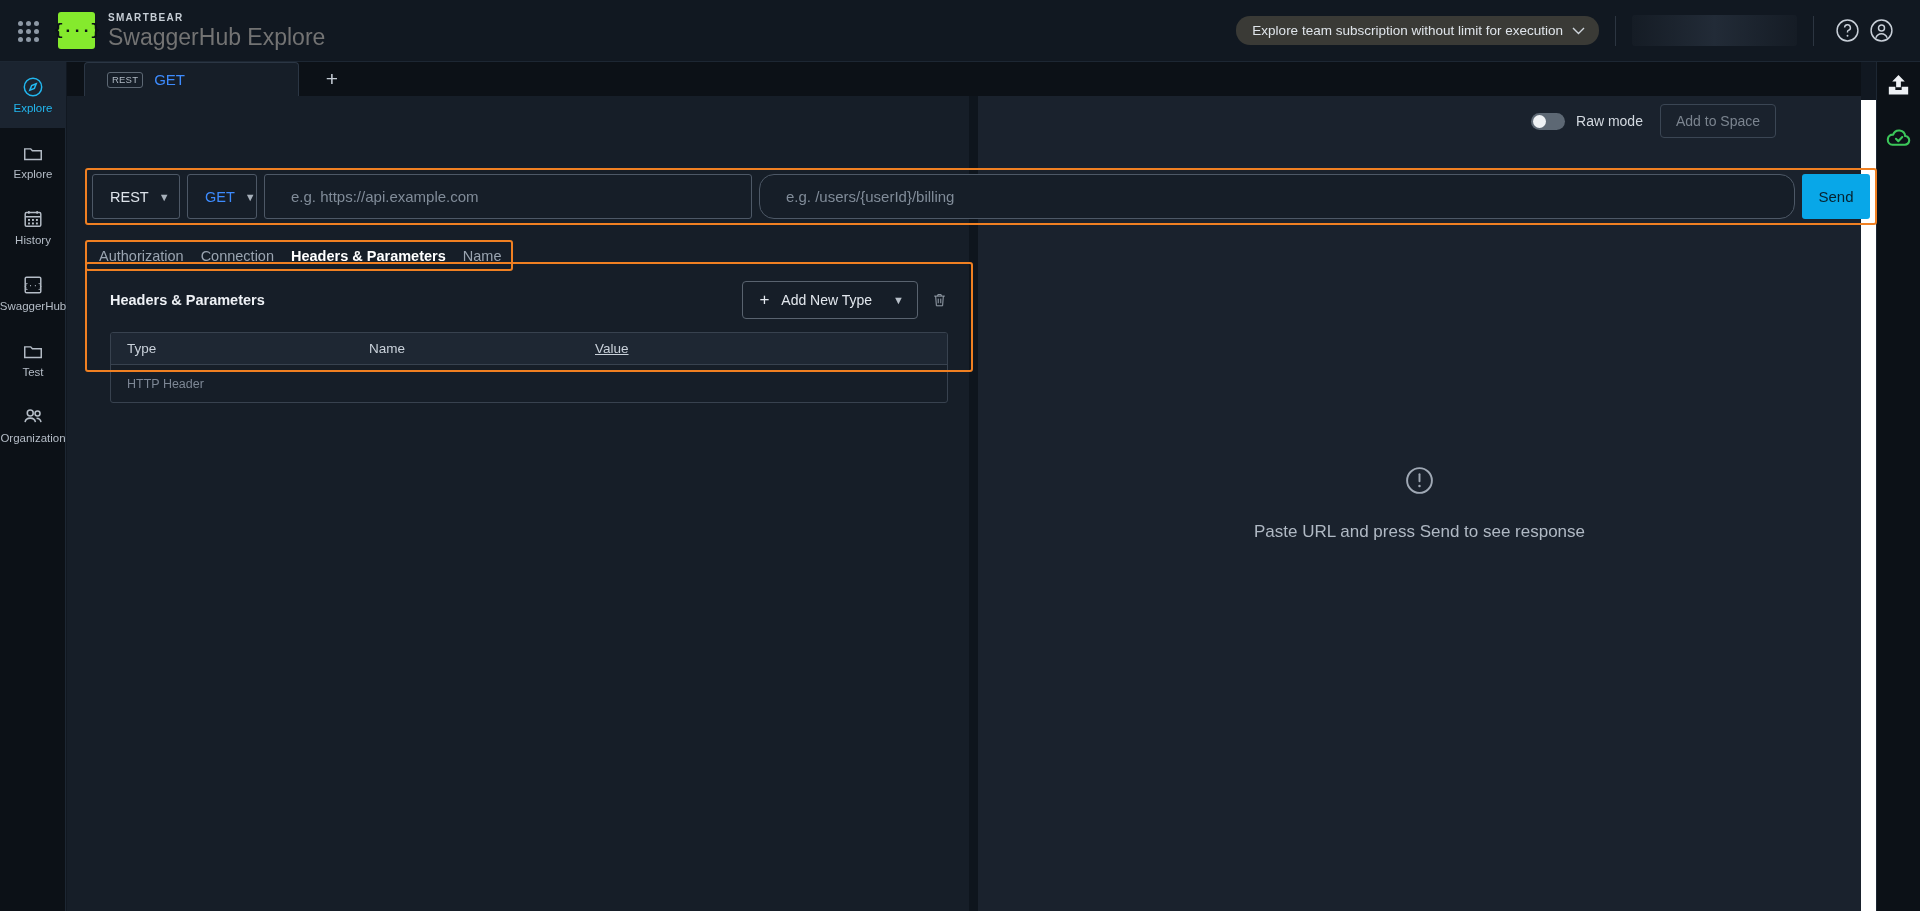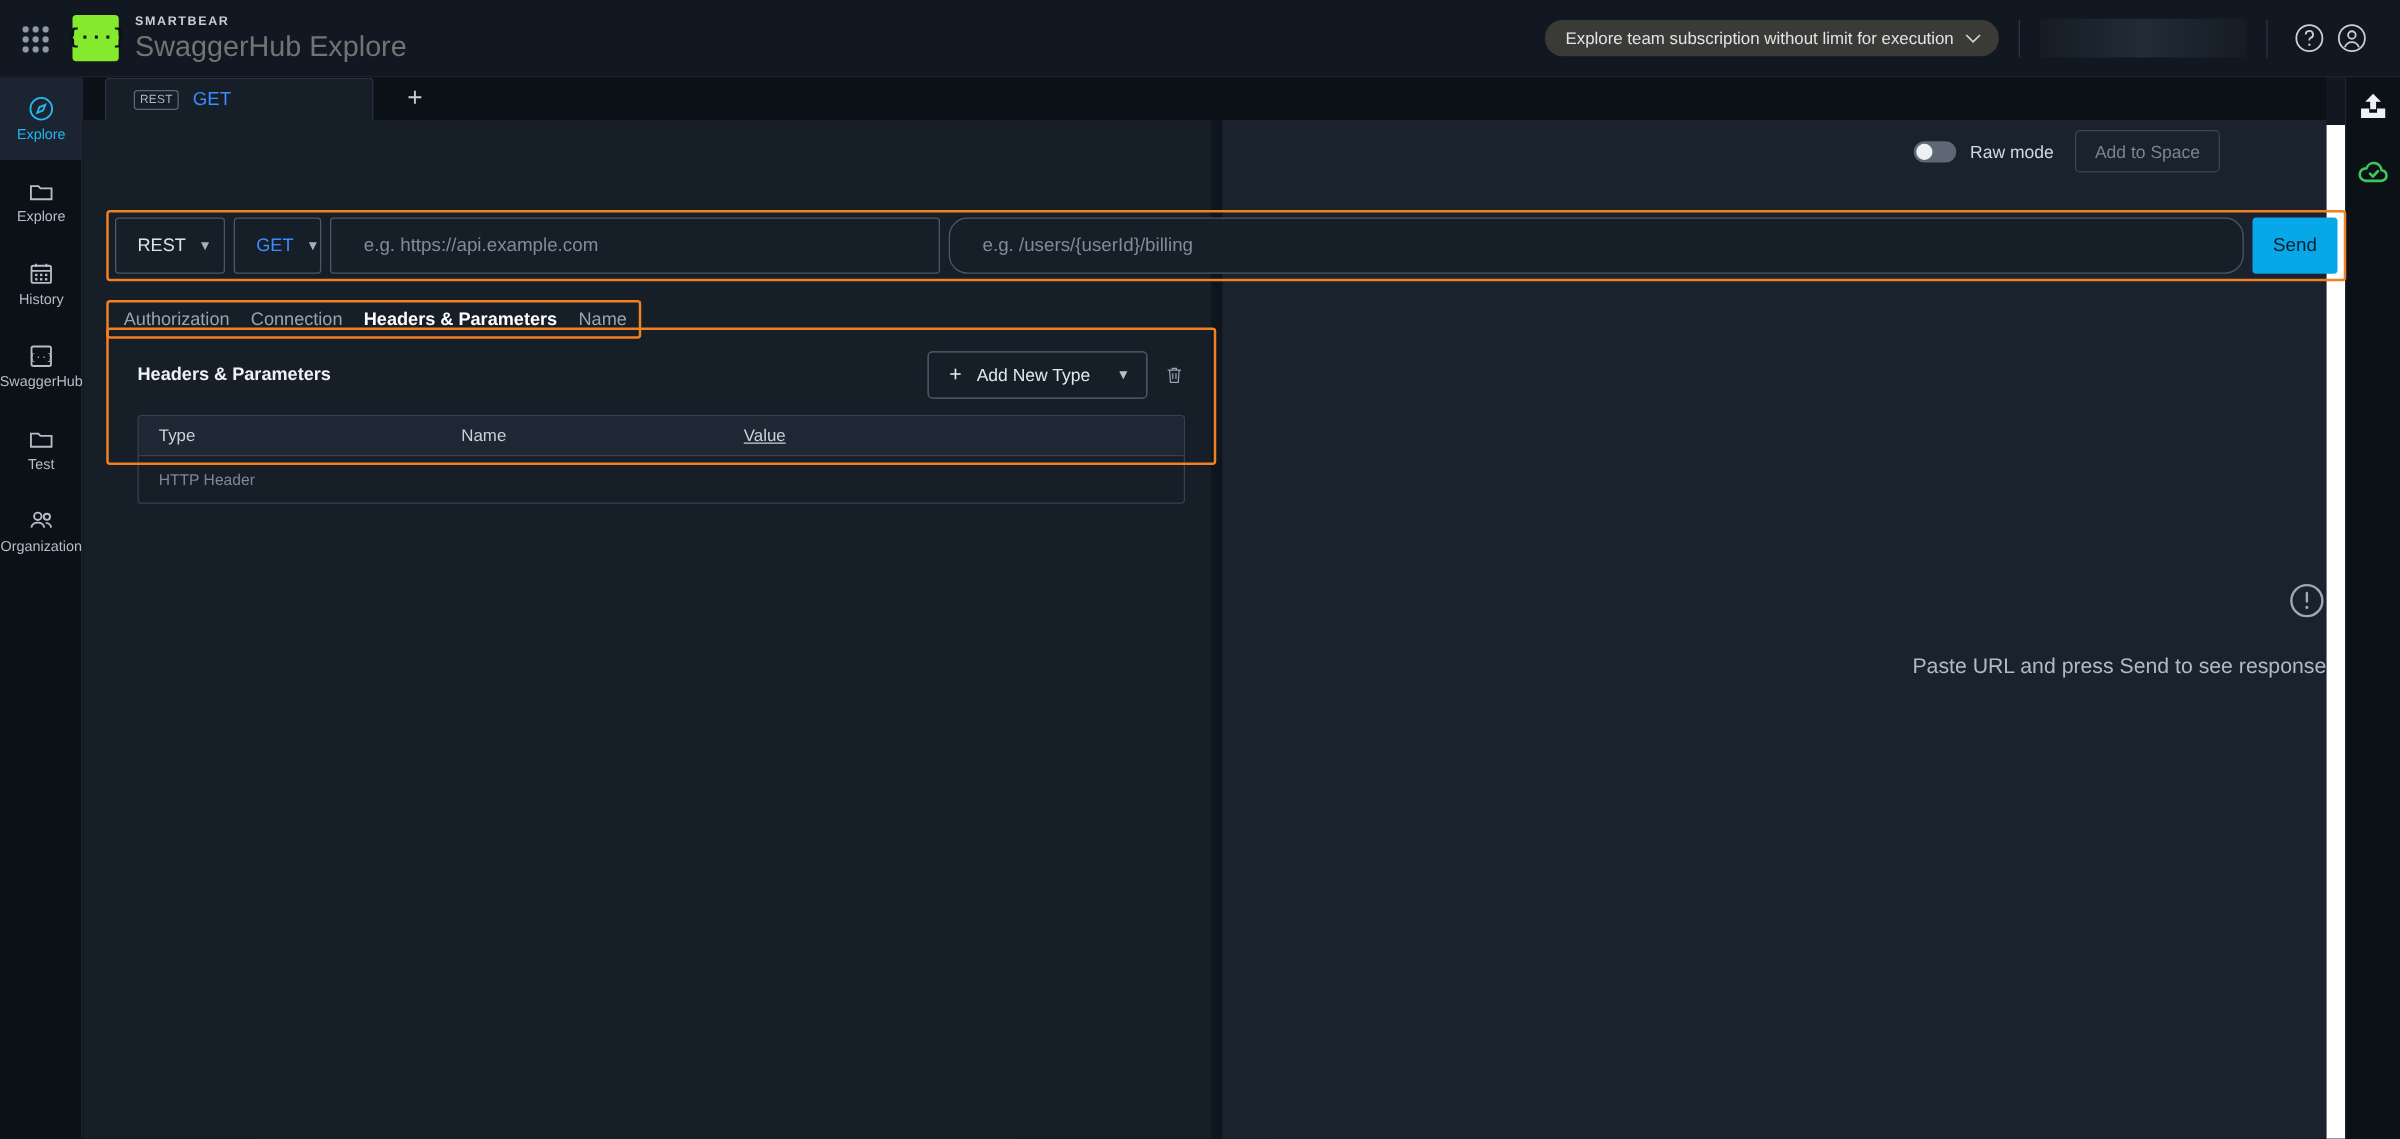--- a/index.html
+++ b/index.html
@@ -221,21 +221,21 @@
   .hp-tr.body { border-top: 1px solid #38424f; height: 38px; }
   .hp-c1 { width: 258px; padding-left: 16px; }
   .hp-c2 { width: 226px; }
   .hp-c3 { flex: 1; text-decoration: underline; }
   .hp-th { color: #c9d1da; font-size: 13.5px; }
   .hp-td { color: #7d8795; font-size: 12.5px; }
 
   
   .empty {
     position: absolute; top: 0; left: 0; width: 100%; height: 100%;
-    display: flex; flex-direction: column; align-items: flex-end; justify-content: center;
+    display: flex; flex-direction: column; align-items: center; justify-content: center;
     gap: 22px;
   }
   .empty-txt { color: #b0b9c4; font-size: 17px; }
 </style>
 </head>
 <body>
 
 <div class="topbar">
   <div class="grid-icon">
     <i></i>

